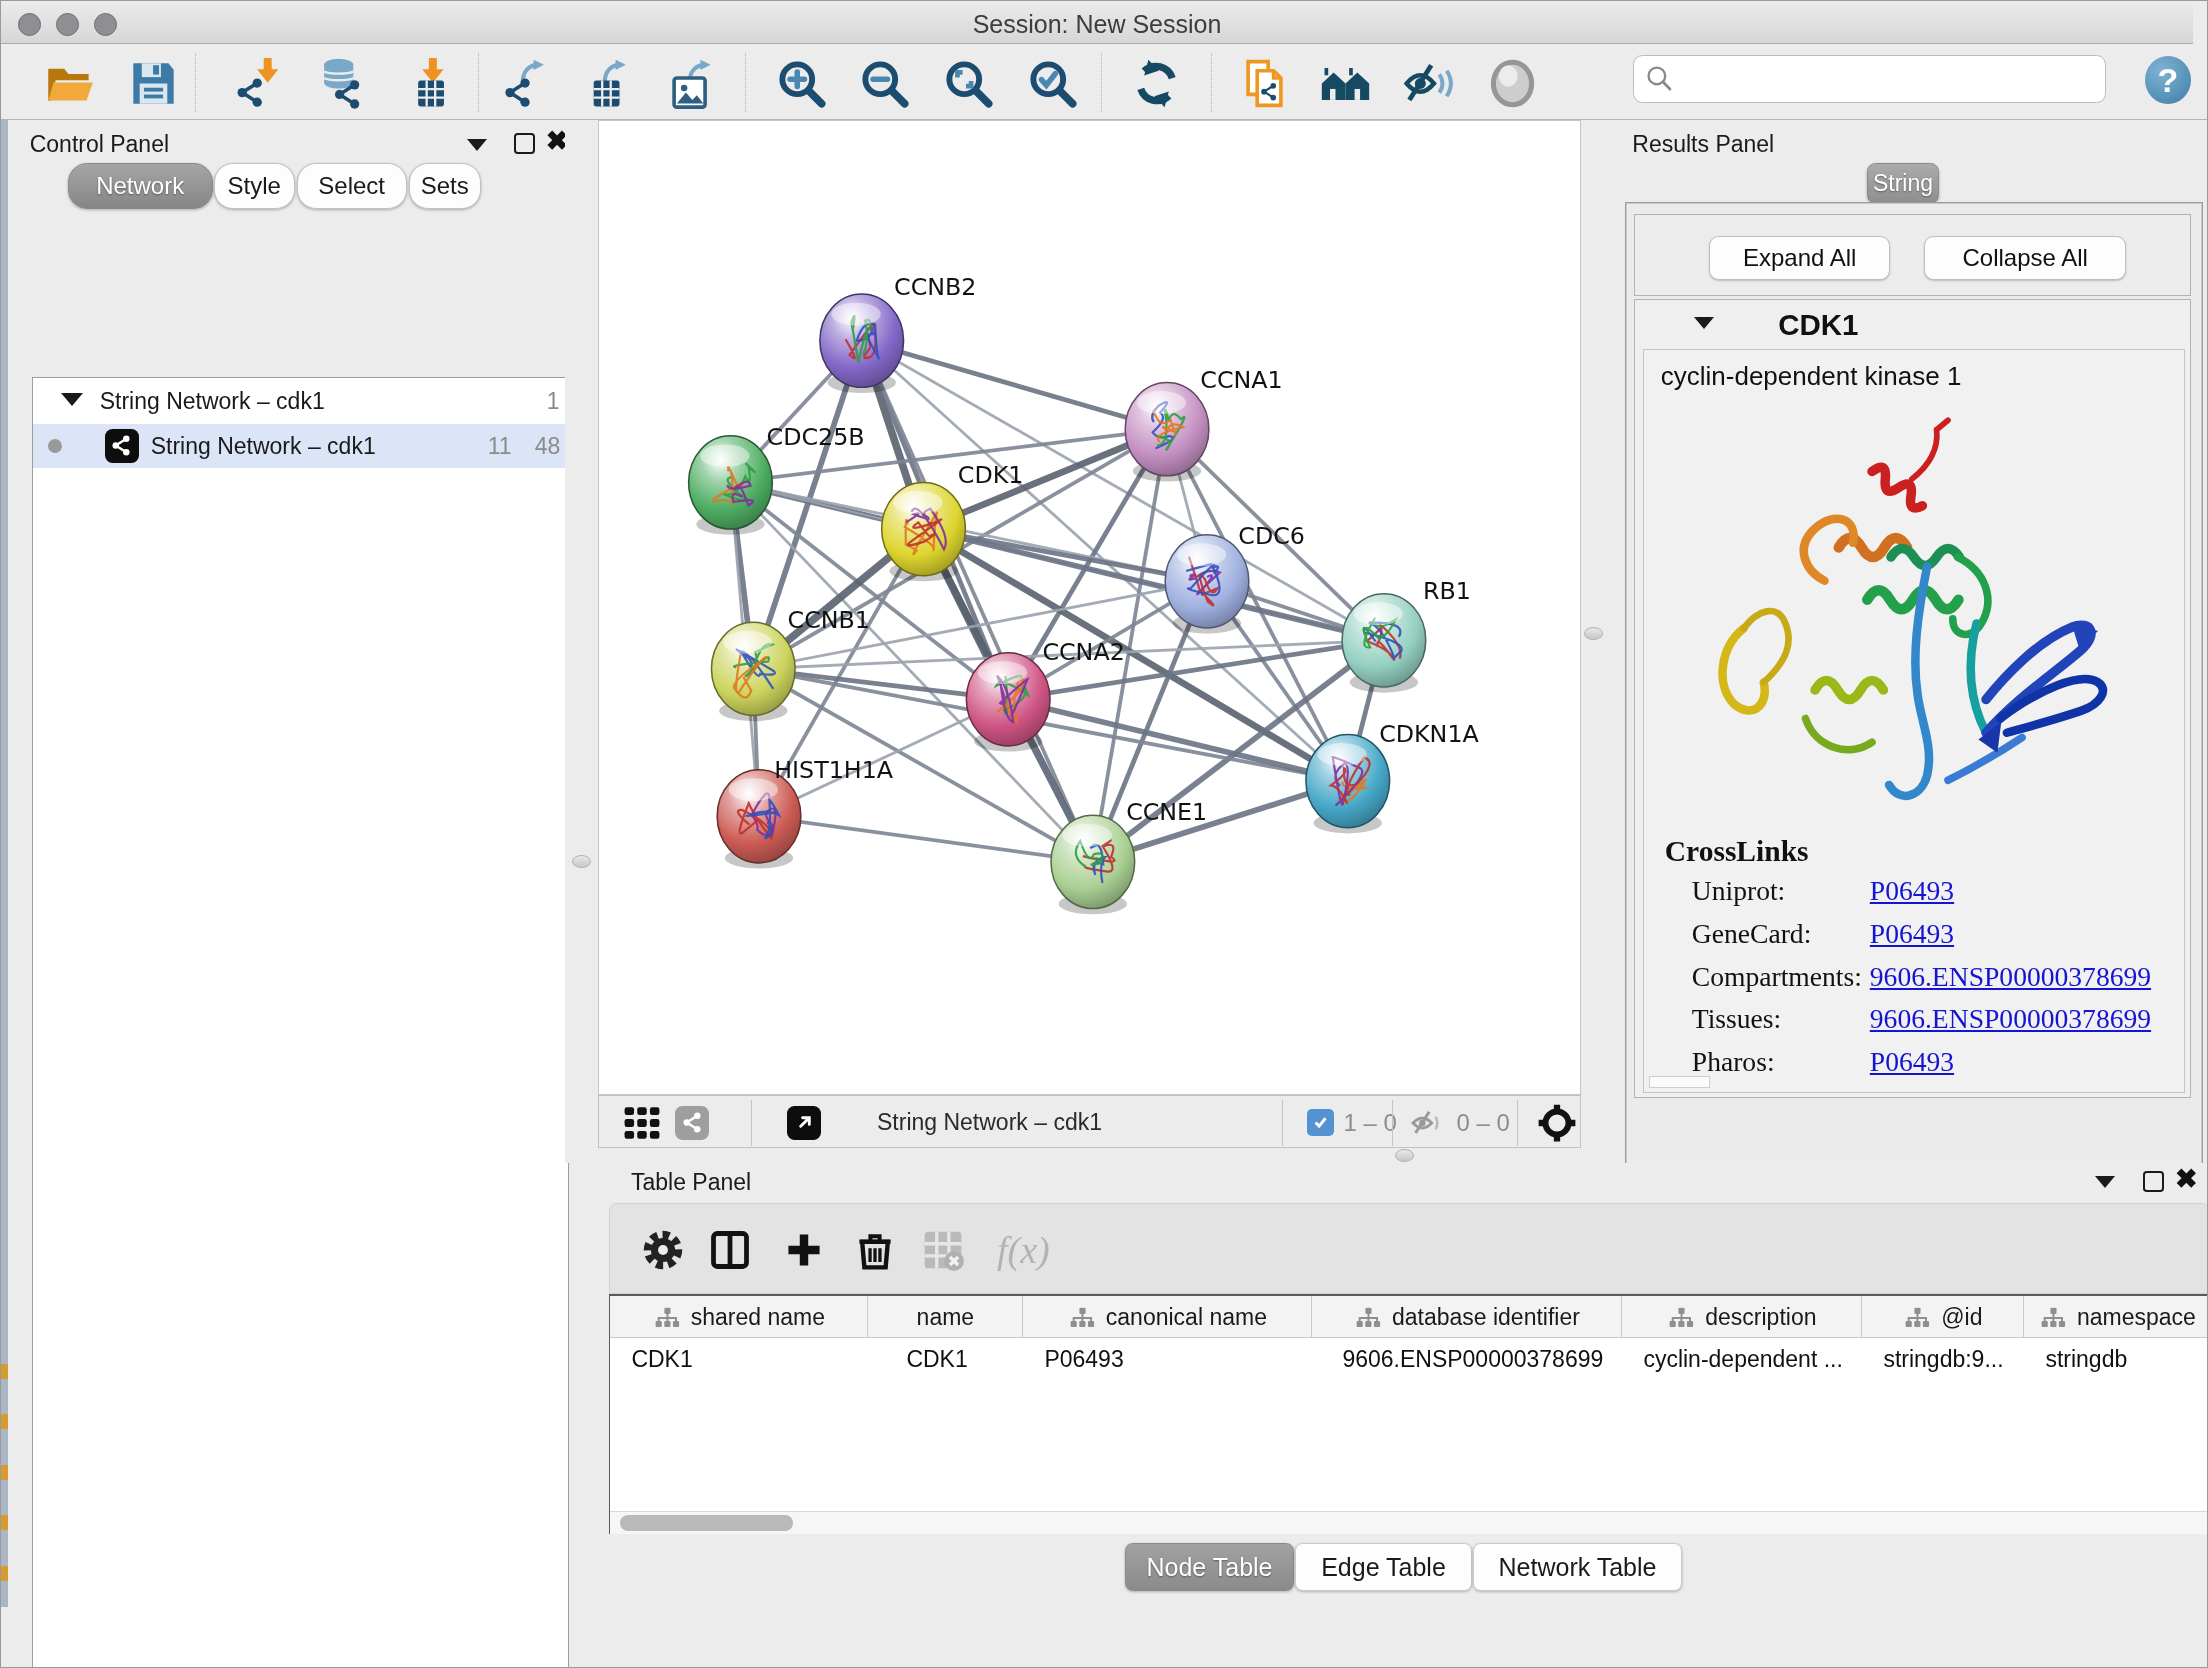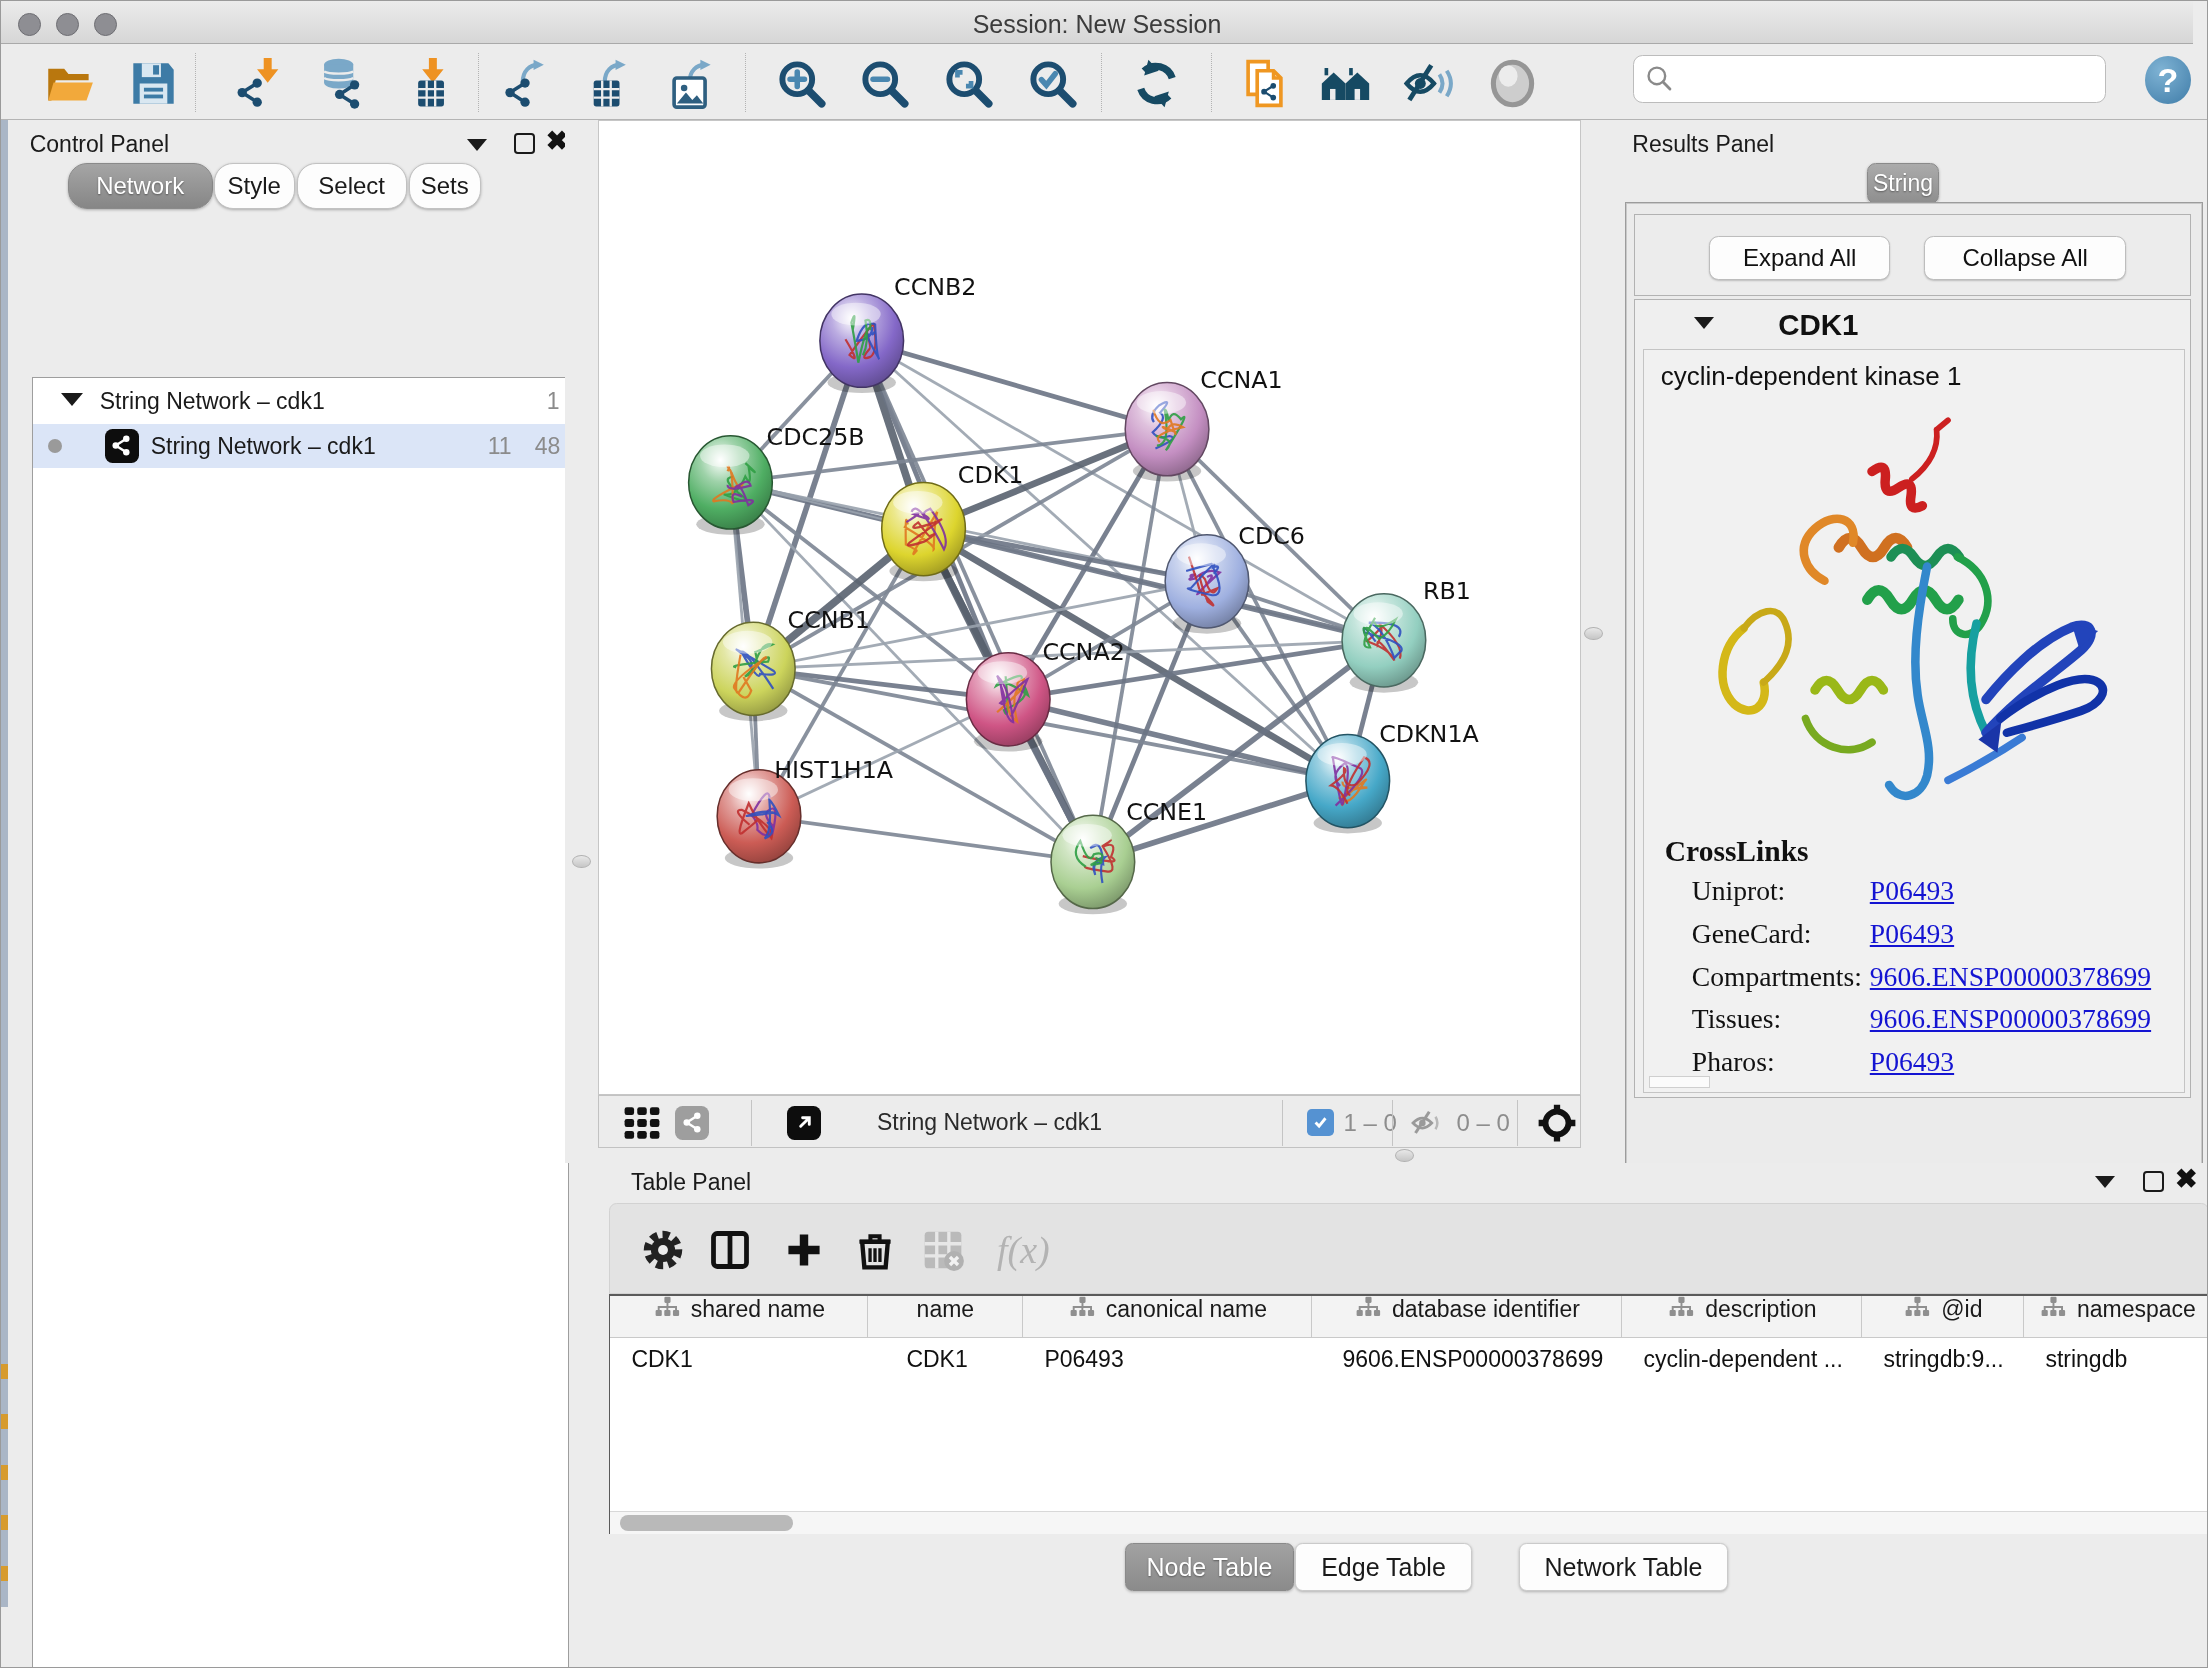--- a/index.html
+++ b/index.html
@@ -120,21 +120,21 @@
   .tp-ic { position:absolute; top:21px; width:49px; height:49px; display:flex;
     align-items:center; justify-content:center; }
   .tp-ic svg { width:44px; height:44px; }
   .fx { font-family:"Liberation Serif", serif; font-style:italic; font-size:38px;
     color:#b3b3b3; }
   .tbl-wrap { position:absolute; left:11.4px; top:131px; width:1600px; height:240px;
     background:#fff; border-top:2.9px solid #5a5a5a; border-left:1.9px solid #5a5a5a;
     overflow:hidden; }
   .thead { position:absolute; left:0; top:0; height:42px; display:flex;
     background:#f3f3f3; border-bottom:1px solid #c9c9c9; }
-  .th { height:42px; display:flex; justify-content:center;
+  .th { height:42px; display:flex; align-items:center; justify-content:center;
     gap:9.5px; font-size:23px; color:#1a1a1a; border-right:1px solid #c9c9c9;
     overflow:hidden; white-space:nowrap; flex:0 0 auto; }
   .th svg { width:28.5px; height:21px; flex:0 0 auto; }
   .trow { position:absolute; left:0; top:42px; height:42px; display:flex; }
   .td { height:42px; display:flex; align-items:center; padding-left:21px;
     font-size:23px; color:#111; overflow:hidden; white-space:nowrap; flex:0 0 auto; }
   .hscroll { position:absolute; left:0; bottom:0; width:1598px; height:23px;
     background:#f6f6f6; border-top:1px solid #d8d8d8; }
   .hthumb { position:absolute; left:9.5px; top:2.9px; width:173px; height:16px;
     background:#b9b9b9; border-radius:8.6px; }
@@ -853,18 +853,18 @@
         <div class="td" style="width:162px">stringdb:9...</div>
         <div class="td" style="width:186px">stringdb</div>
       </div>
       <div class="hscroll">
         <div class="hthumb"></div>
       </div>
     </div>
 
     <div class="bt-tab sel" style="left:527px; width:169px">Node Table</div>
     <div class="bt-tab" style="left:697px; width:177px">Edge Table</div>
-    <div class="bt-tab" style="left:921px; width:209px">Network Table</div>
+    <div class="bt-tab" style="left:875px; width:209px">Network Table</div>
   </div>
 
 
 </div>
 
 
 </body></html>

